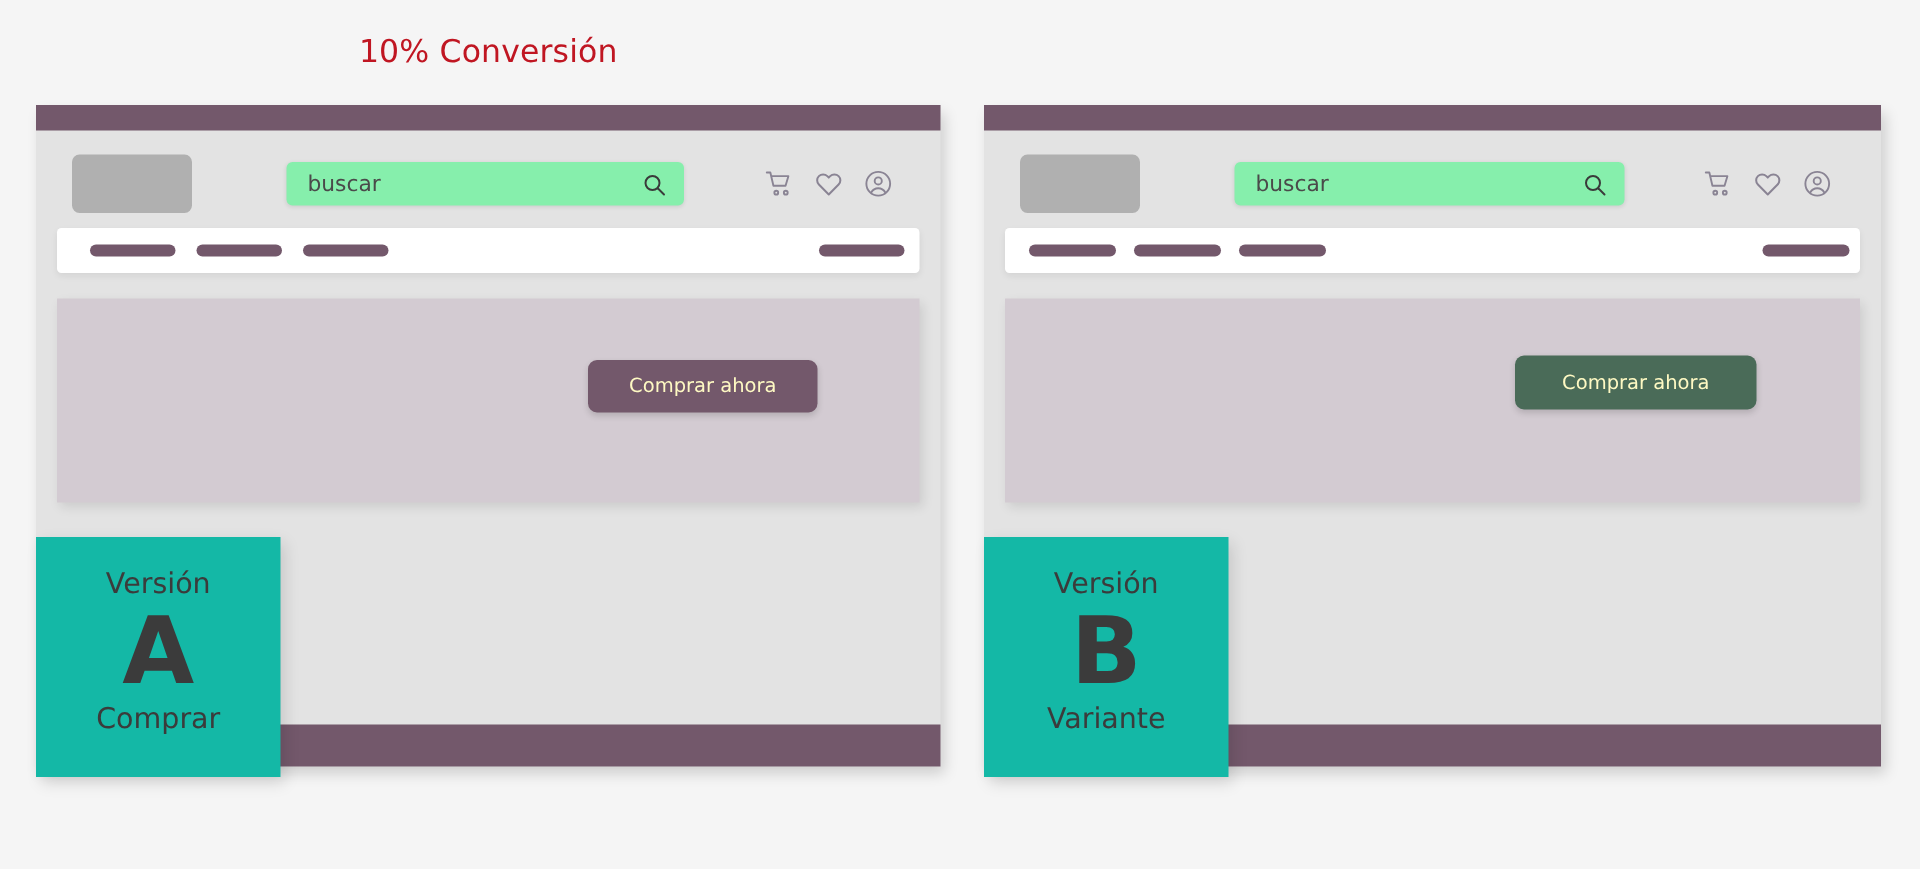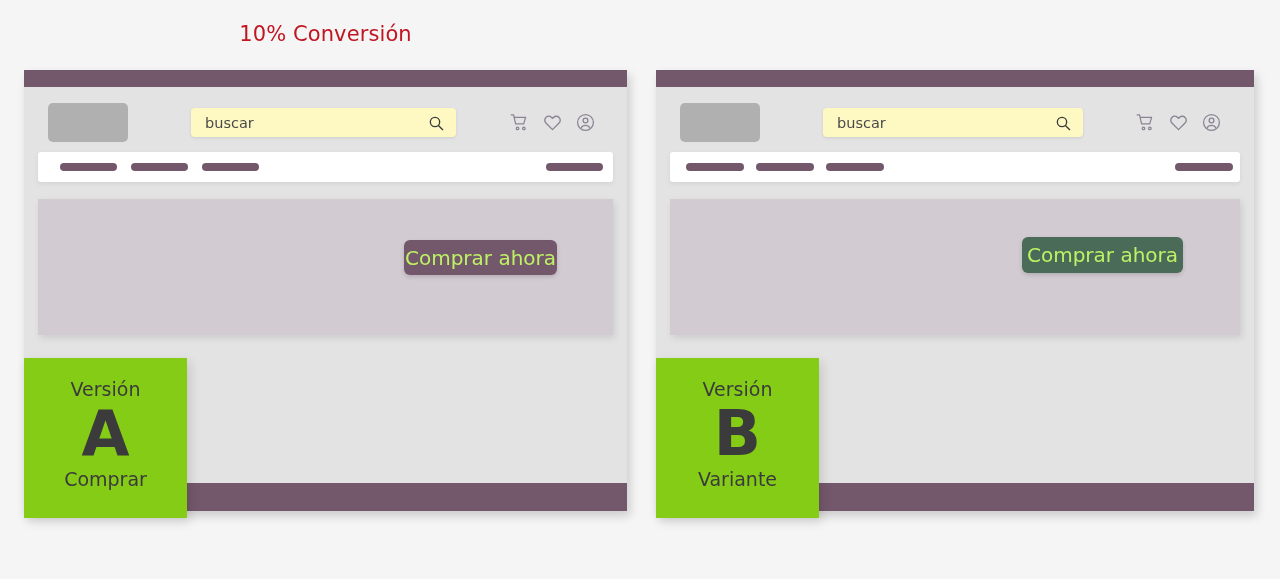--- a/index.html
+++ b/index.html
@@ -82,21 +82,21 @@
     top: 16px;
     width: 80px;
     height: 39px;
     background: #b0b0b0;
     border-radius: 5px;
   }
   .search-box {
     position: absolute;
     top: 21px;
     height: 29px;
-    background: #fef9c3;
+    background: #86efac;
     border-radius: 4px;
     box-shadow: 0 1px 3px rgba(0,0,0,0.10);
   }
   .mockup.a .search-box { left: 167px; width: 265px; }
   .mockup.b .search-box { left: 167px; width: 260px; }
 
   .search-text {
     position: absolute;
     left: 14px;
     top: 50%;
@@ -154,28 +154,27 @@
     top: 112px;
     background: #d3cbd2;
     box-shadow: 2px 3px 7px rgba(0,0,0,0.10);
   }
   .mockup.a .hero { left: 14px; width: 575px; height: 136px; }
   .mockup.b .hero { left: 14px; width: 570px; height: 136px; }
 
   .cta-button {
     position: absolute;
     border-radius: 6px;
-    color: #bef264;
-    font-size: 20px;
+    color: #fef9c3;
+    font-size: 13px;
     display: flex;
     align-items: center;
     justify-content: center;
     white-space: nowrap;
     box-shadow: 0 2px 4px rgba(0,0,0,0.15);
-    margin-left: 12px;
   }
   .mockup.a .cta-button {
     left: 368px; top: 153px;
     width: 153px; height: 35px;
     background: #73586b;
   }
   .mockup.b .cta-button {
     left: 354px; top: 150px;
     width: 161px; height: 36px;
     background: #4a6b58;
@@ -188,21 +187,21 @@
     bottom: 0;
     width: 100%;
     height: 28px;
     background: #73586b;
   }
 
   
   .version-card {
     position: absolute;
     top: 358px;
-    background: #84cc16;
+    background: #14b8a6;
     box-shadow: 3px 4px 10px rgba(0,0,0,0.13);
     text-align: center;
     padding-top: 22px;
     box-sizing: border-box;
   }
   .version-card.a { left: 24px; width: 163px; height: 160px; }
   .version-card.b { left: 656px; width: 163px; height: 160px; }
 
   .version-word {
     font-size: 19px;

